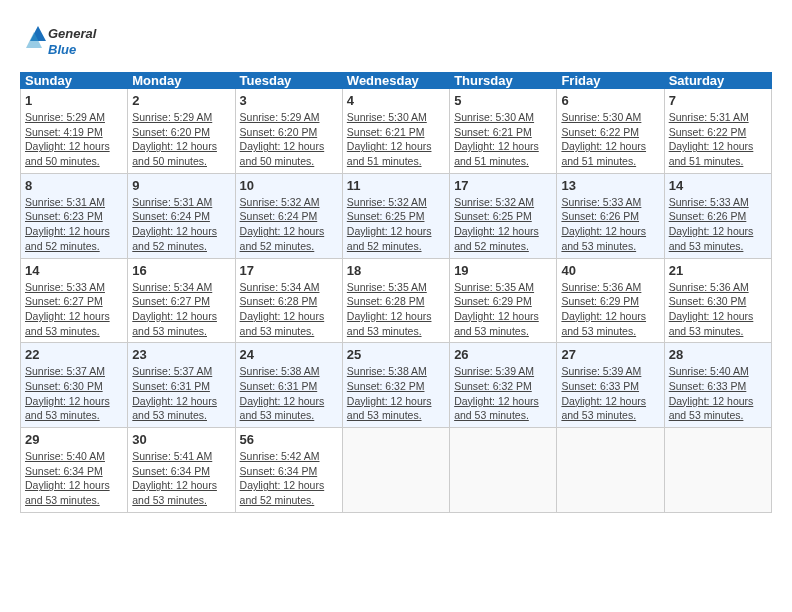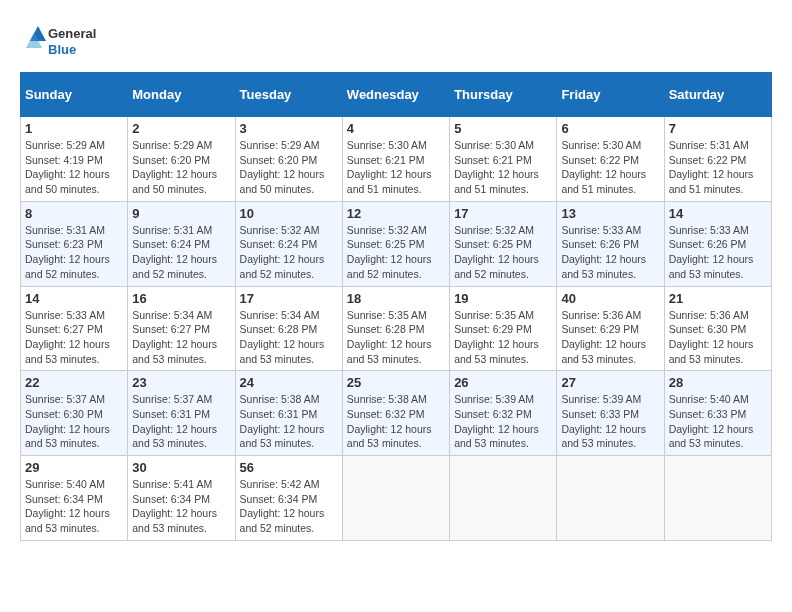--- a/index.html
+++ b/index.html
@@ -8,20 +8,21 @@
       background: #fff;
       width: 792px;
       min-height: 612px;
       padding: 20px;
     }
     .header {
       display: flex;
       justify-content: space-between;
       align-items: flex-start;
       margin-bottom: 10px;
+      font-style: italic;
     }
     .logo {
       display: flex;
       align-items: center;
       gap: 6px;
     }
     .title-section {
       text-align: right;
     }
     .month-title {
@@ -34,21 +35,21 @@
       color: #555;
     }
     .calendar {
       width: 100%;
       border-collapse: collapse;
       font-size: 11px;
     }
     .calendar th {
       background: #1a6fbb;
       color: #fff;
-      padding: 14px 4px;
+      padding: 0 4px;
       text-align: left;
       font-size: 13px;
       font-weight: bold;
       border: 1px solid #1a6fbb;
     }
     .calendar td {
       border: 1px solid #ccc;
       vertical-align: top;
       padding: 4px;
       width: calc(100% / 7);
@@ -64,20 +65,21 @@
       font-size: 13px;
       font-weight: bold;
       color: #333;
       display: block;
       margin-bottom: 2px;
     }
     .day-info {
       color: #444;
       font-size: 10.5px;
       line-height: 1.4;
+      text-decoration: underline;
     }
     .empty-cell {
       background: #f9f9f9 !important;
     }
   </style>
 </head>
 <body>
 
 <div class="header">
   <div class="logo">
@@ -184,21 +186,21 @@
       </td>
         <td>
         <span class="day-num">10</span>
         <div class="day-info">
           <span>Sunrise: 5:32 AM</span><br>
           <span>Sunset: 6:24 PM</span><br>
           <span>Daylight: 12 hours and 52 minutes.</span>
         </div>
       </td>
         <td>
-        <span class="day-num">12</span>
+        <span class="day-num">11</span>
         <div class="day-info">
           <span>Sunrise: 5:32 AM</span><br>
           <span>Sunset: 6:25 PM</span><br>
           <span>Daylight: 12 hours and 52 minutes.</span>
         </div>
       </td>
         <td>
         <span class="day-num">17</span>
         <div class="day-info">
           <span>Sunrise: 5:32 AM</span><br>

